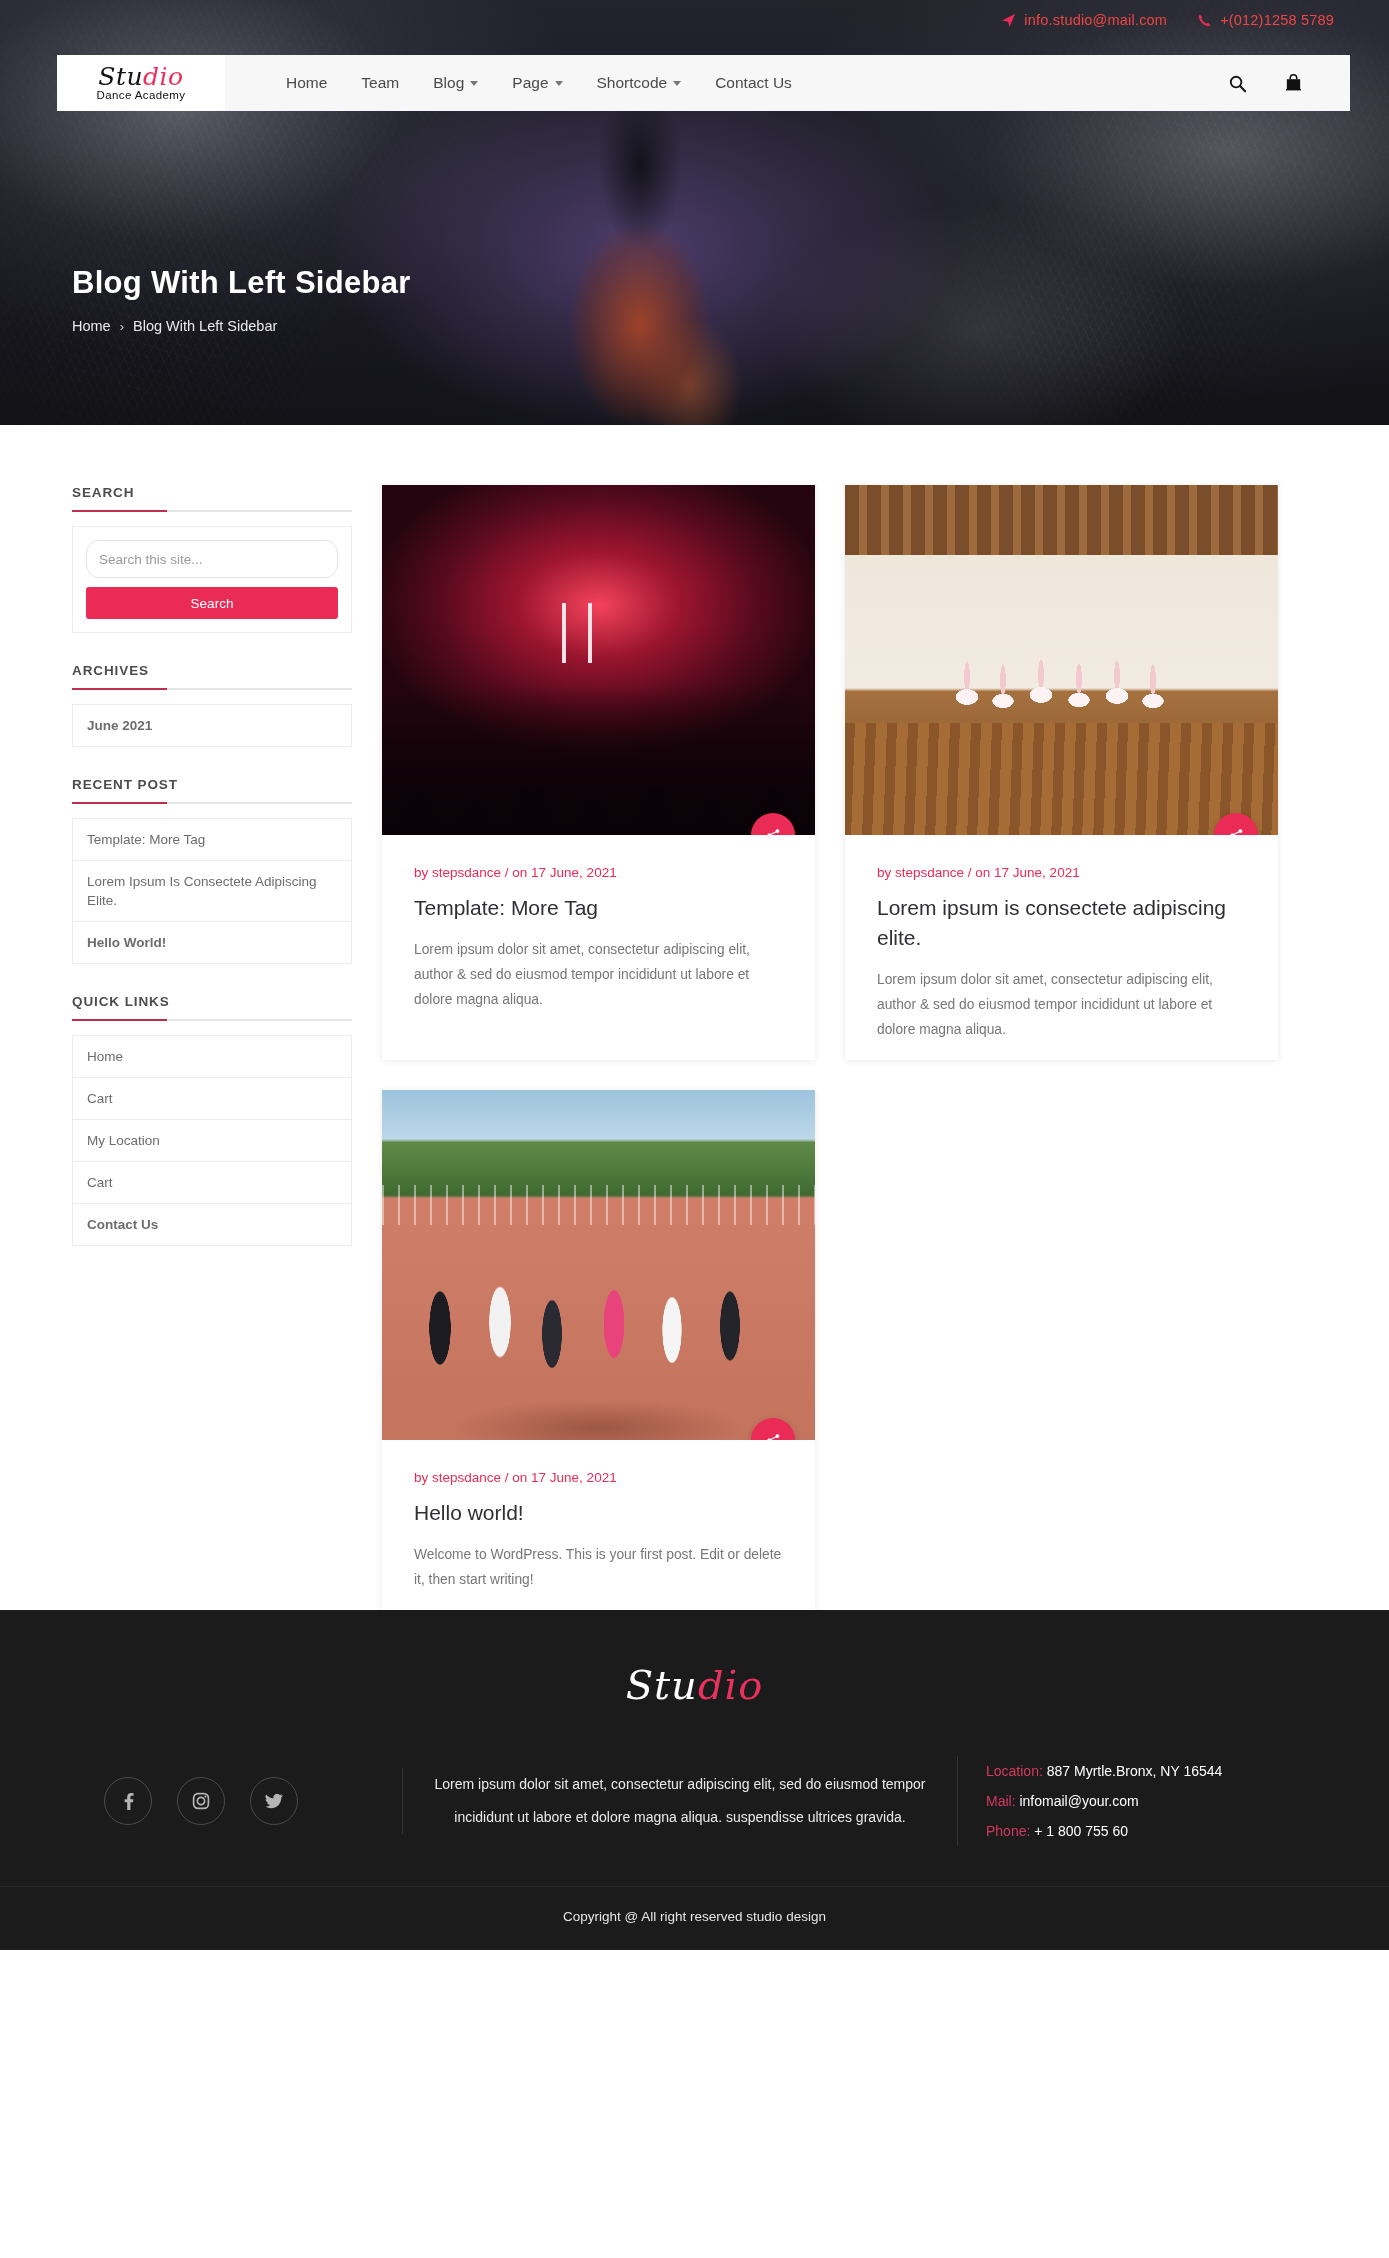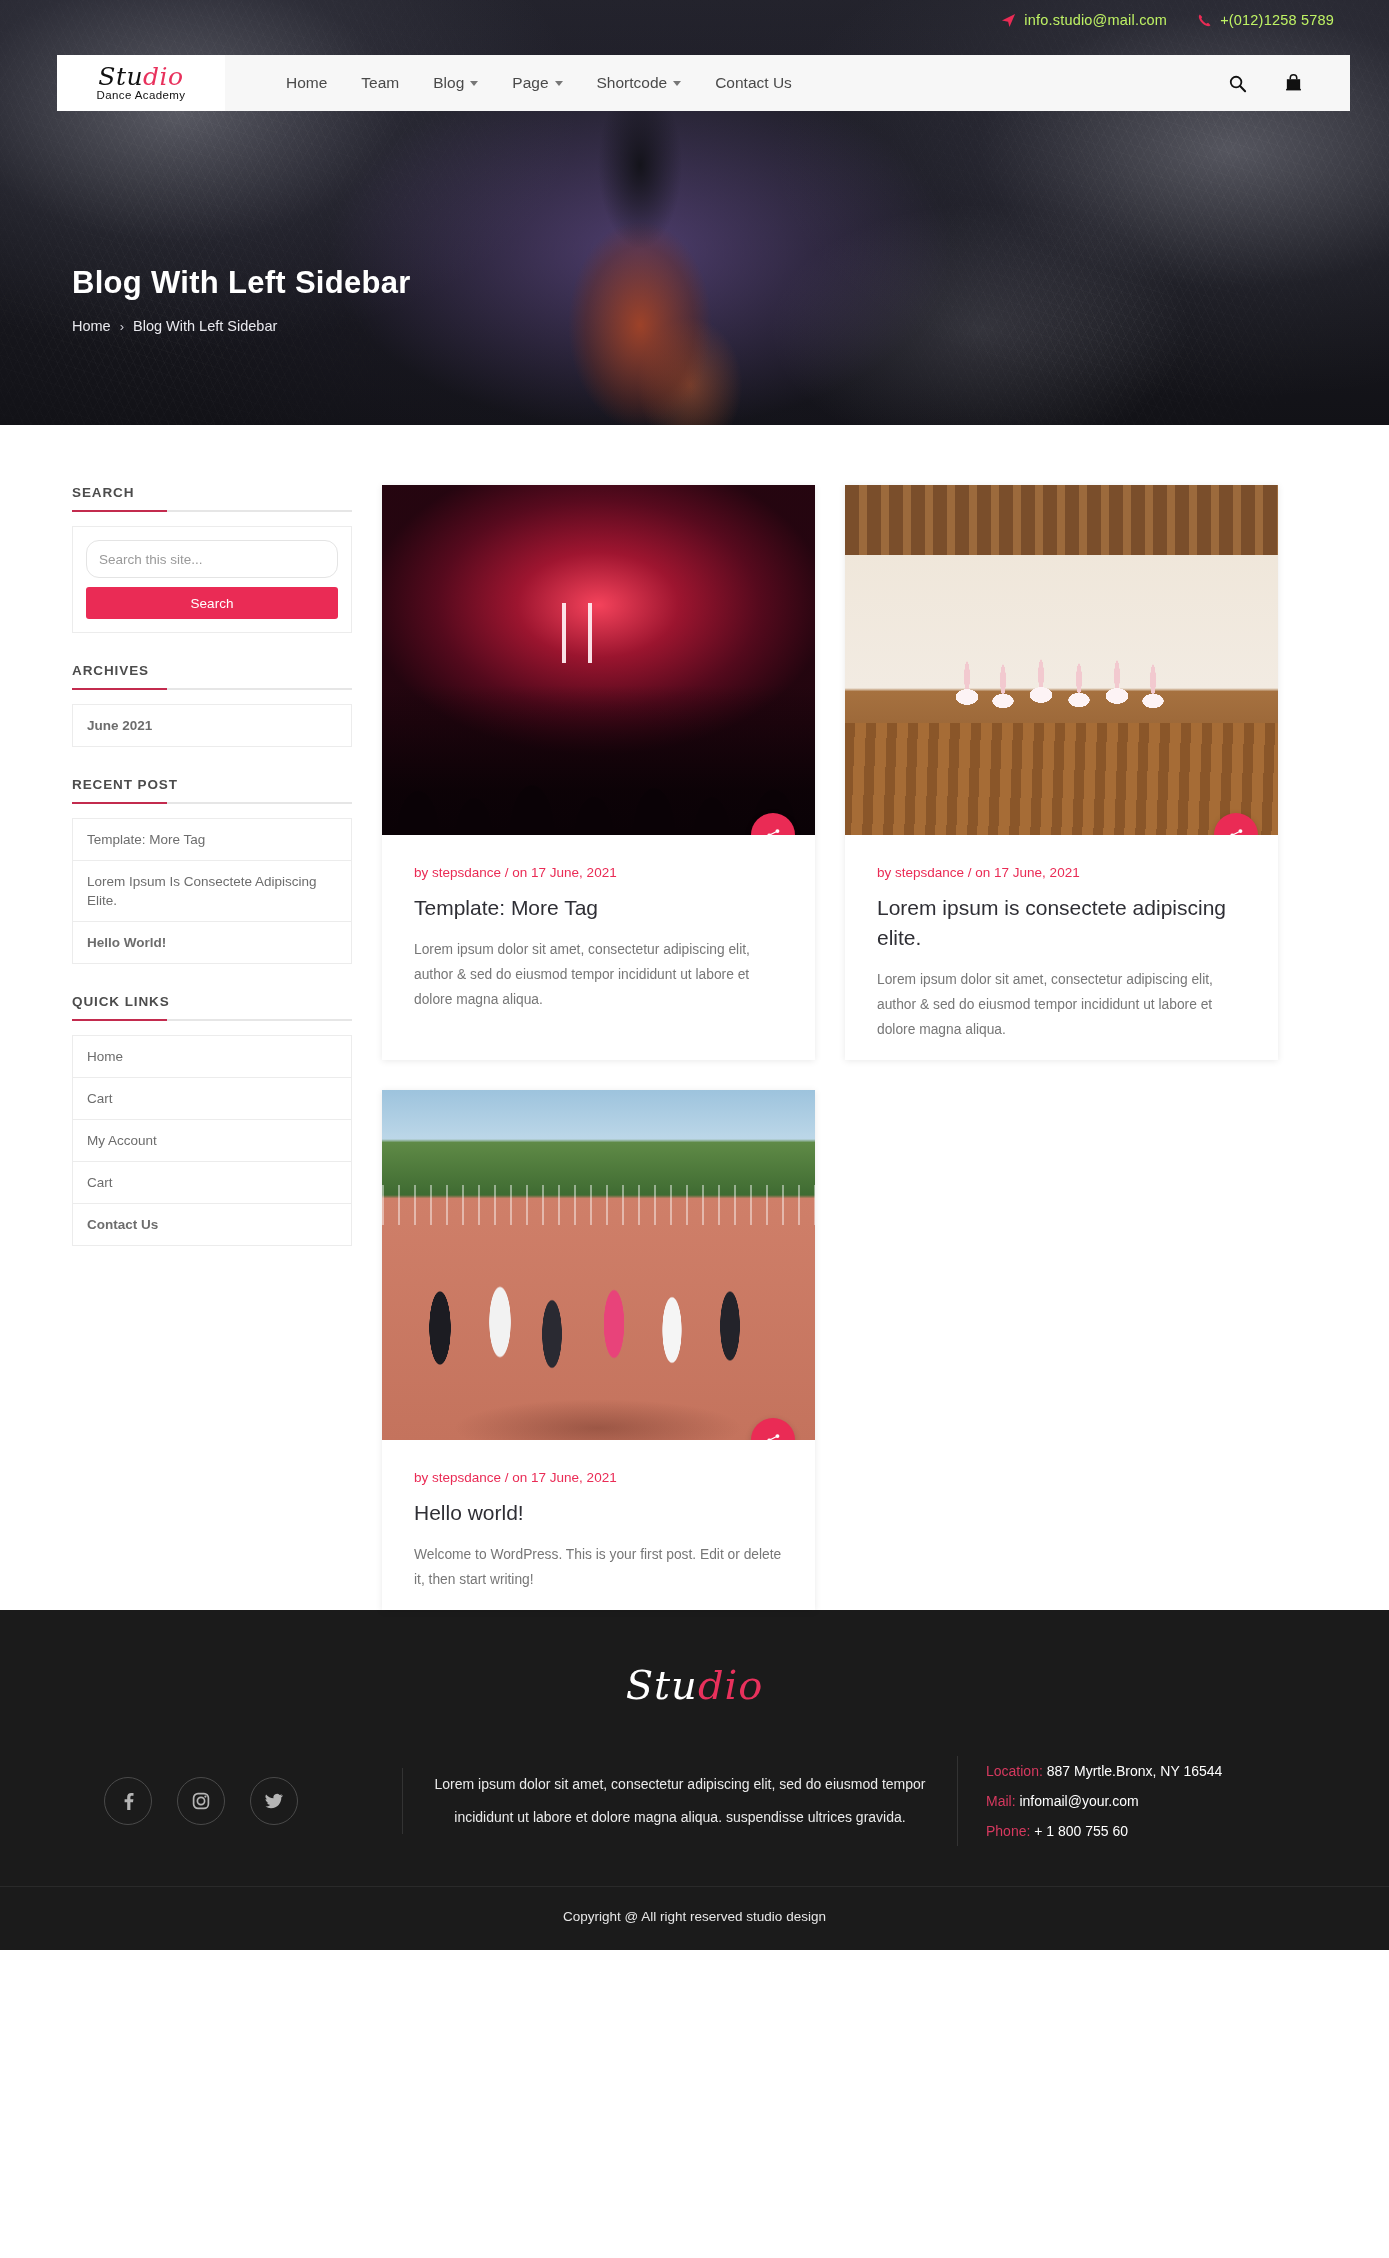--- a/index.html
+++ b/index.html
@@ -54,21 +54,21 @@
       radial-gradient(ellipse 90px 130px at 120px 220px, rgba(175,70,35,0.85) 0%, rgba(120,45,25,0.35) 60%, rgba(0,0,0,0) 80%),
       radial-gradient(ellipse 70px 90px at 170px 280px, rgba(200,95,45,0.5) 0%, rgba(0,0,0,0) 75%);
   }
 
   .topbar {
     position: absolute; top: 0; left: 0; width: 1389px; height: 40px;
     display: flex; align-items: center; justify-content: flex-end;
     padding-right: 55px; gap: 30px; z-index: 5;
   }
   .topbar-item { display: flex; align-items: center; gap: 8px; }
-  .topbar-item span { color: #bef264; font-size: 14.5px; letter-spacing: .2px; }
+  .topbar-item span { color: #ef4444; font-size: 14.5px; letter-spacing: .2px; }
   .ico-send, .ico-phone { width: 15px; height: 15px; display: block; }
 
   .navwrap {
     position: absolute; left: 57px; top: 55px;
     width: 1293px; height: 56px;
     background: #f7f7f7;
     display: flex; align-items: stretch;
     z-index: 6;
   }
   .logo-box {
@@ -388,21 +388,21 @@
         </ul>
       </div>
     </div>
 
     <div class="widget">
       <div class="widget-head">QUICK LINKS</div>
       <div class="widget-body">
         <ul class="wlist">
           <li>Home</li>
           <li>Cart</li>
-          <li>My Account</li>
+          <li>My Location</li>
           <li>Cart</li>
           <li>Contact Us</li>
         </ul>
       </div>
     </div>
 
   </aside>
 
   <div class="posts">
 

